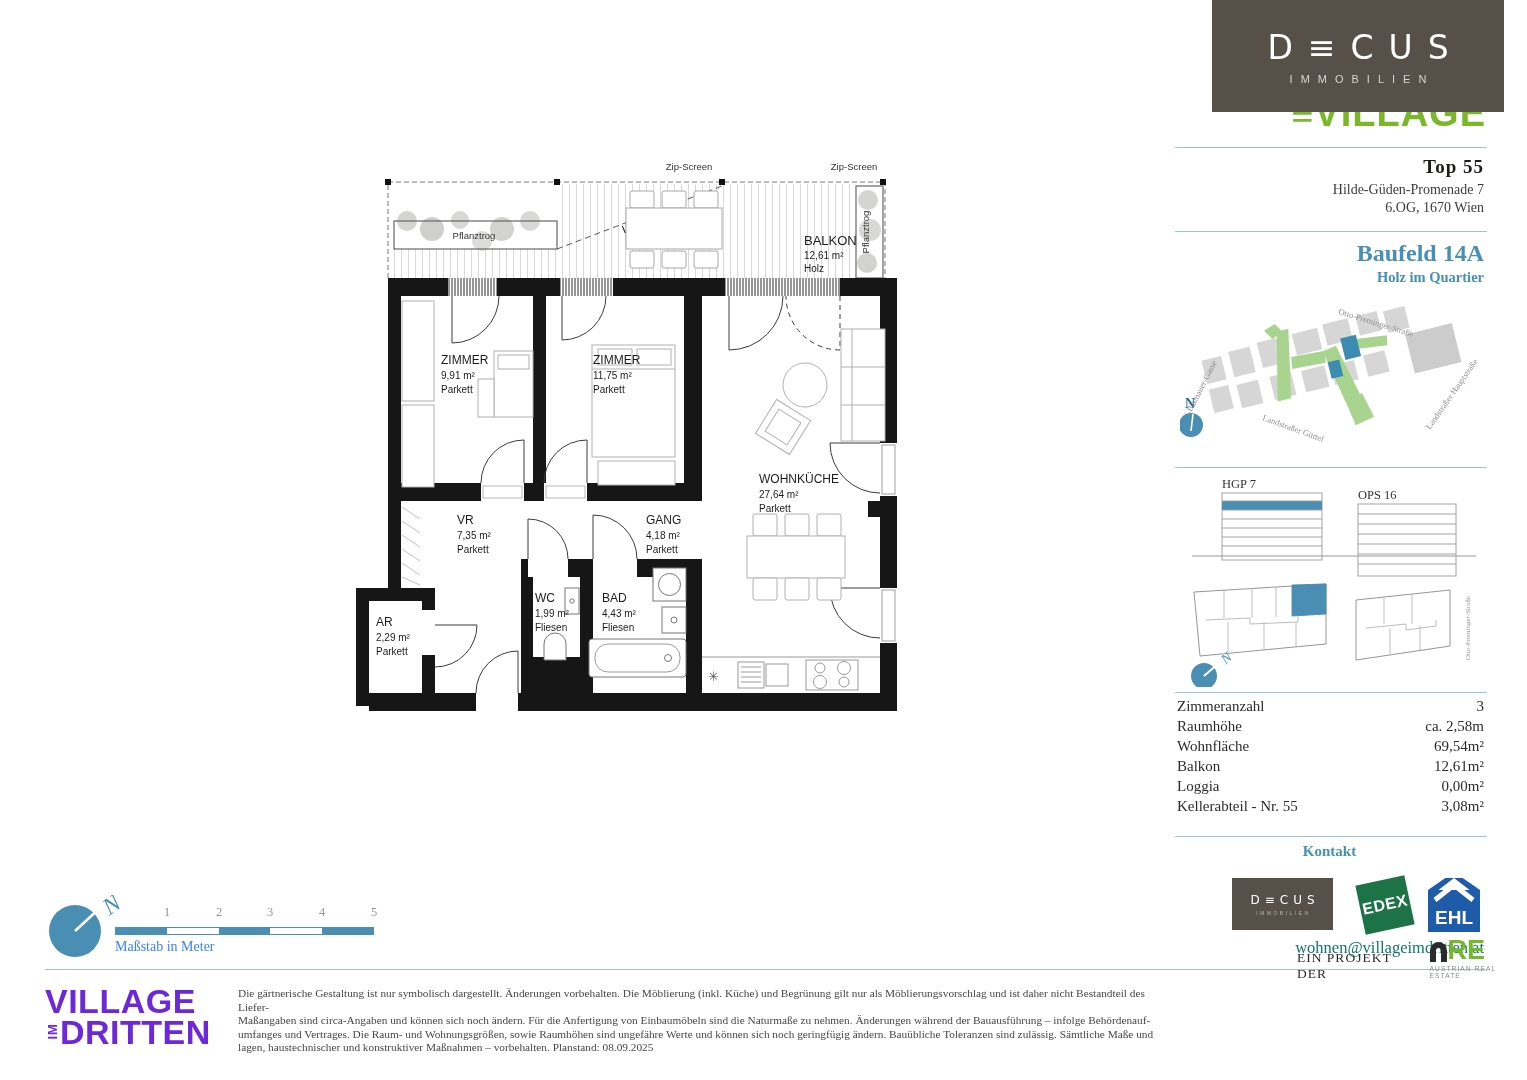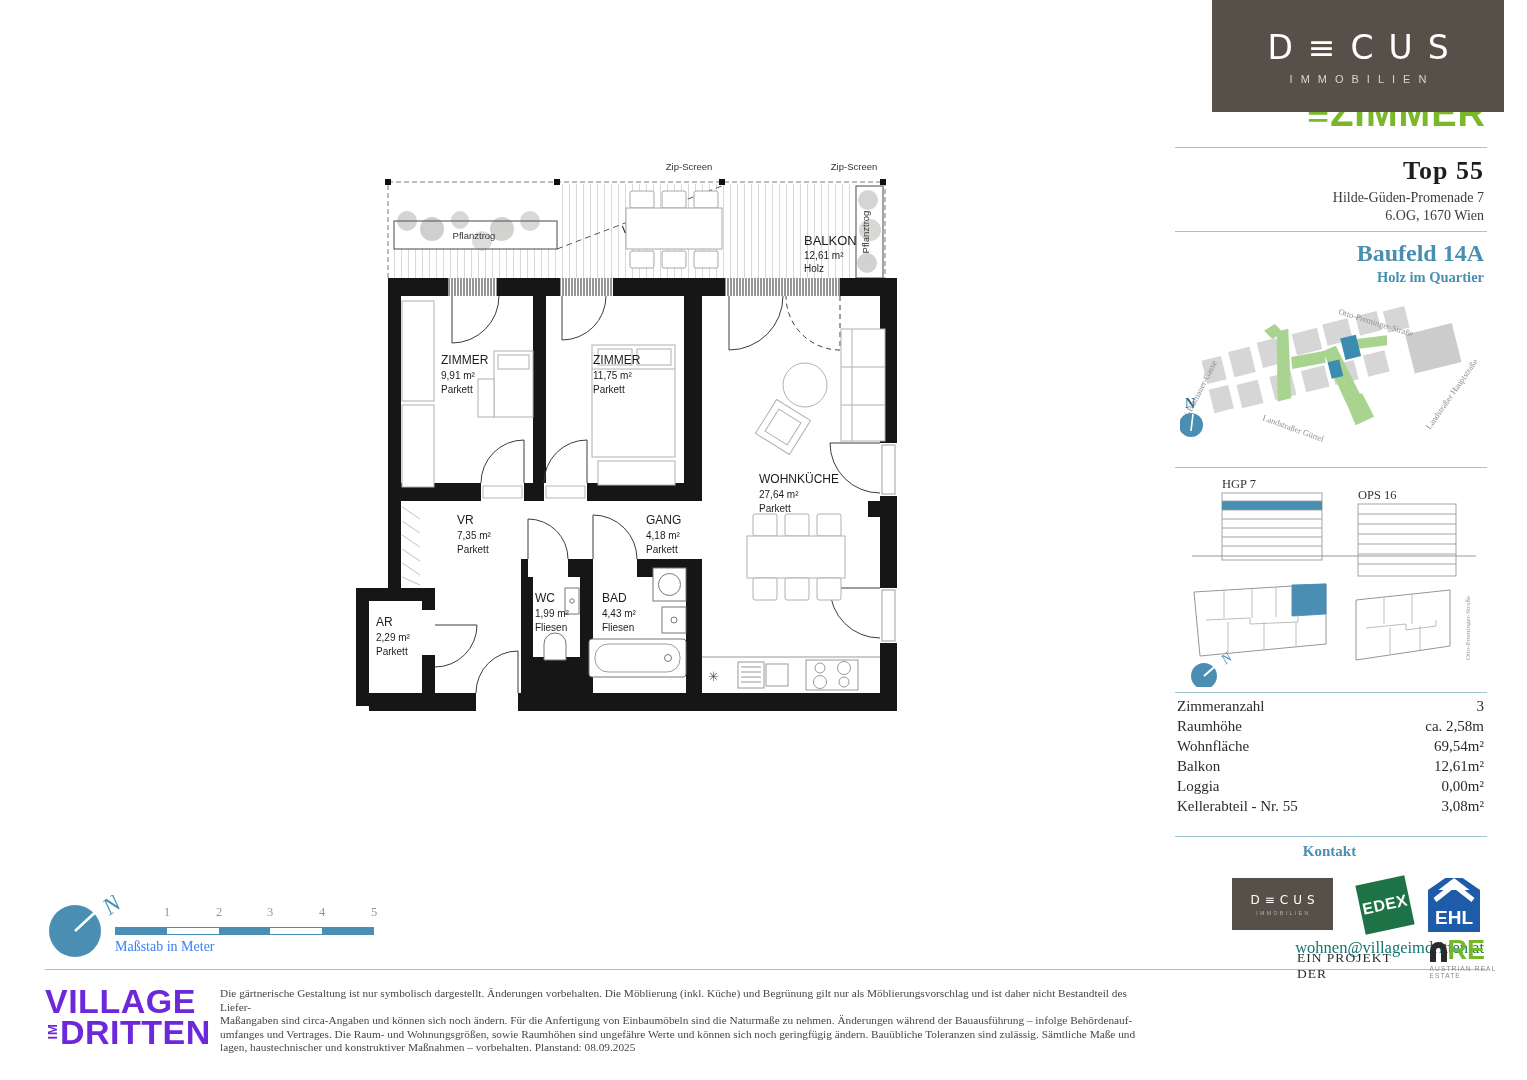--- a/index.html
+++ b/index.html
@@ -12,21 +12,21 @@
   .decus-box { left:1212px; top:0; width:292px; height:112px; background:#575049;
     display:flex; flex-direction:column; align-items:center; justify-content:center; z-index:3; }
   .decus-word { color:#fff; font-family:"DejaVu Sans",sans-serif; font-size:33px; letter-spacing:15px; margin-left:15px; font-weight:400; }
   .decus-sub { color:#d8d3ce; font-family:"Liberation Sans",sans-serif; font-size:11px; letter-spacing:8px; margin-left:8px; margin-top:6px; }
   .partial-logo { left:1243px; top:112px; width:243px; height:21px; overflow:hidden; z-index:2; text-align:right; }
   .partial-logo span { display:inline-block; margin-top:-21px; font-family:"Liberation Sans",sans-serif;
     font-weight:800; font-size:38px; color:#7ab829; letter-spacing:1px; }
 
   
   .unit-head { left:1175px; top:156px; width:309px; text-align:right; }
-  .unit-title { font-size:26px; font-weight:bold; letter-spacing:1px; }
+  .unit-title { font-size:19px; font-weight:bold; letter-spacing:1px; }
   .unit-addr { font-size:14px; color:#3c3c3c; line-height:18px; margin-top:3px; }
   .baufeld-head { left:1175px; top:240px; width:309px; text-align:right; color:#4790b4; }
   .baufeld-title { font-size:24px; font-weight:bold; }
   .baufeld-sub { font-size:14.5px; font-weight:bold; margin-top:2px; }
 
   
   .details { left:1177px; top:696px; width:307px; font-size:15px; color:#2b2b2b; }
   .details .row { display:flex; justify-content:space-between; line-height:20px;gap:44px; }
   .kontakt { left:1175px; top:843px; width:309px; text-align:center; color:#4790b4; font-weight:bold; font-size:15px; }
 
@@ -50,21 +50,21 @@
   .scalebar .seg.b { background:#4a8fb3; }
   .scalebar .seg.w { background:#fff; border-left:none; border-right:none; }
   .scalebar .cap { position:absolute; left:0; top:34px; font-size:14px; color:#3b82f6; }
 
   
   .bottomline { position:absolute; left:45px; top:969px; width:1441px; border-top:1.5px solid #aebfc6; }
   .village { left:45px; top:986px; color:#6d28d9; font-family:"Liberation Sans",sans-serif; font-weight:800; }
   .village .v1 { font-size:34px; line-height:30px; letter-spacing:0.5px; }
   .village .v2 { font-size:34px; line-height:32px; letter-spacing:0.5px; display:flex; align-items:center; }
   .village .vim { display:inline-block; transform:rotate(-90deg); font-size:13px; letter-spacing:1px; width:15px; height:24px; line-height:24px; }
-  .disclaimer { left:220px; top:987px; width:928px; font-size:11.3px; line-height:13.6px; color:#474747; }
+  .disclaimer { left:238px; top:987px; width:928px; font-size:11.3px; line-height:13.6px; color:#474747; }
   .project { left:1297px; top:938px; display:flex; align-items:flex-start; }
   .project .prefix { font-size:13.5px; letter-spacing:1px; color:#2b2b2b; margin-top:12px; margin-right:8px; }
   .are { display:flex; flex-direction:column; align-items:flex-start; }
   .are .mark { display:flex; align-items:flex-end; }
   .are .arch { display:inline-block; width:17px; height:20px; border:6px solid #2b2b2b; border-bottom:none; border-radius:10px 10px 0 0; margin-right:1px; }
   .are .re { font-family:"Liberation Sans",sans-serif; font-weight:800; font-size:27px; line-height:24px; color:#76b82a; }
   .are .sub { font-family:"Liberation Sans",sans-serif; font-size:6.6px; letter-spacing:1.1px; color:#8a8a8a; margin-top:3px; }
 
   
   text { font-family:"Liberation Sans","DejaVu Sans",sans-serif; }
@@ -320,21 +320,21 @@
     <text x="24" y="486" class="rsub">2,29 m²</text>
     <text x="24" y="500" class="rsub">Parkett</text>
   </g>
 </svg>
 
 <div class="abs decus-box">
   <div class="decus-word">D≡CUS</div>
   <div class="decus-sub">IMMOBILIEN</div>
 </div>
 <div class="abs partial-logo">
-  <span>≡ZIMMER</span>
+  <span>≡VILLAGE</span>
 </div>
 
 <div class="hline" style="left:1175px; top:147px; width:312px;"></div>
 
 <div class="abs unit-head">
   <div class="unit-title">Top 55</div>
   <div class="unit-addr">
     <div>Hilde-Güden-Promenade 7</div>
     <div>6.OG, 1670 Wien</div>
   </div>

